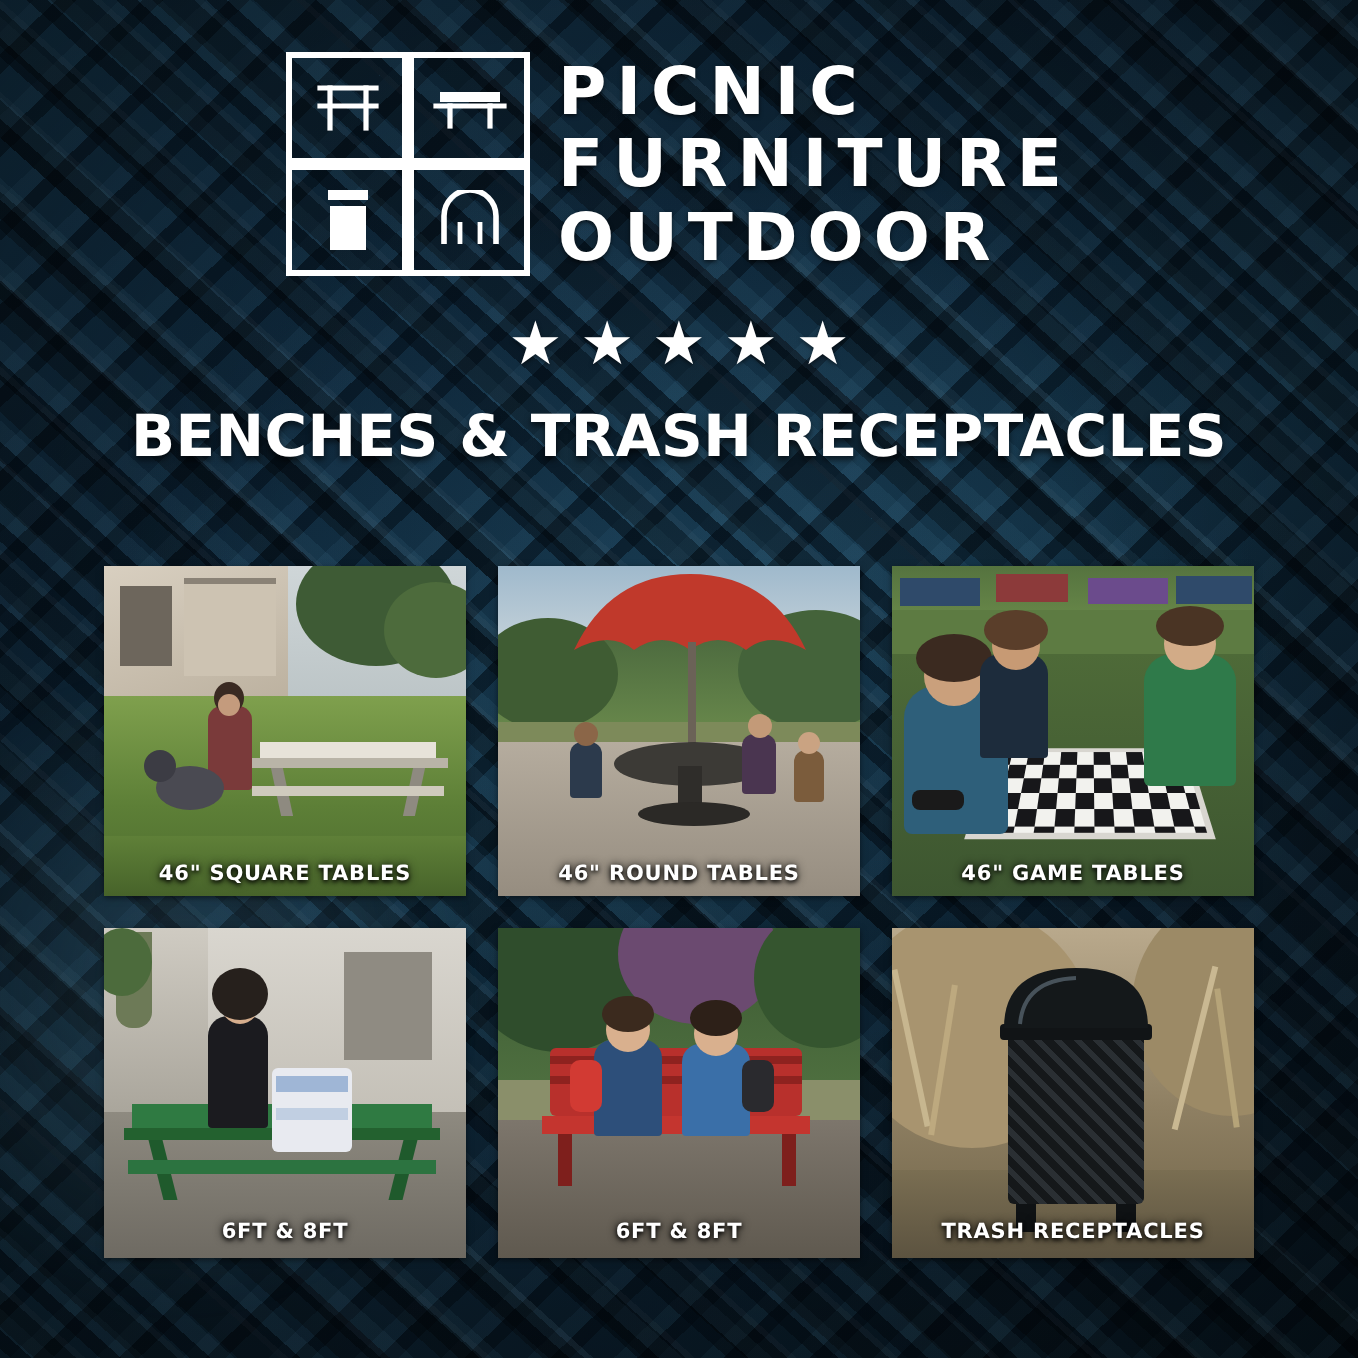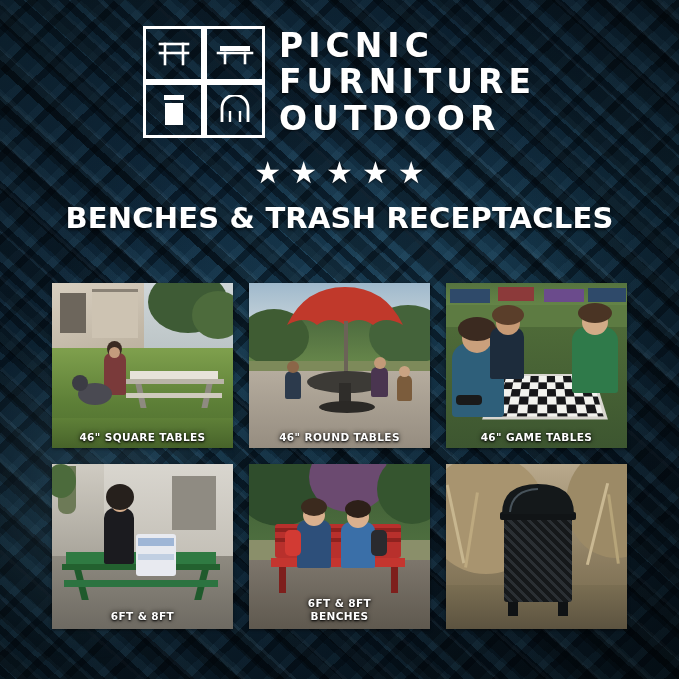--- a/index.html
+++ b/index.html
@@ -363,21 +363,20 @@
           <div class="blob" style="left:54px;top:40px;width:22px;height:22px;background:#d9b08e;"></div>
           <div class="blob" style="left:52px;top:34px;width:26px;height:18px;background:#3b2a1e;"></div>
           <div class="rect" style="left:92px;top:58px;width:34px;height:46px;background:#3a6fa8;border-radius:9px 9px 2px 2px;"></div>
           <div class="blob" style="left:98px;top:42px;width:22px;height:22px;background:#d9b08e;"></div>
           <div class="blob" style="left:96px;top:36px;width:26px;height:18px;background:#2d2018;"></div>
           <div class="rect" style="left:36px;top:66px;width:16px;height:26px;background:#d23a33;border-radius:5px;"></div>
           <div class="rect" style="left:122px;top:66px;width:16px;height:26px;background:#2a2a2e;border-radius:5px;"></div>
         </div>
         <div class="cap two">
           <div>6FT &amp; 8FT</div>
-          <div>BENCHES</div>
         </div>
       </div>
 
       <div class="tile">
         <div class="scene">
           <div class="rect" style="left:0;top:0;right:0;bottom:0;background:linear-gradient(180deg,#b9a98c,#8e7f62 55%,#6f6348);"></div>
           <div class="blob" style="left:-20px;top:-10px;width:120px;height:120px;background:#a8946f;"></div>
           <div class="blob" style="left:120px;top:-16px;width:100px;height:110px;background:#9c8a66;"></div>
           <div class="rect" style="left:0;bottom:0;right:0;height:44px;background:linear-gradient(180deg,#7a6e52,#5c5340);"></div>
 
@@ -389,18 +388,19 @@
           <div class="rect" style="left:58px;top:52px;width:68px;height:86px;background:repeating-linear-gradient(45deg,#15181a 0 4px,#2a2f33 4px 7px),#1a1d20;border-radius:3px;"></div>
           <div class="rect" style="left:54px;top:48px;width:76px;height:8px;background:#111416;border-radius:2px;"></div>
           <svg style="position:absolute;left:54px;top:18px;" width="76" height="34" viewBox="0 0 76 34" aria-hidden="true">
             <path d="M2 32 Q2 2 38 2 Q74 2 74 32 Z" fill="#14181a"></path>
             <path d="M10 30 Q12 8 38 7" stroke="#47525a" stroke-width="2" fill="none"></path>
           </svg>
           <div class="rect" style="left:62px;top:138px;width:10px;height:14px;background:#0f1214;"></div>
           <div class="rect" style="left:112px;top:138px;width:10px;height:14px;background:#0f1214;"></div>
         </div>
         <div class="cap two">
+          <div>TRASH RECEPTACLES</div>
         </div>
       </div>
 
     </div>
   </div>
 </div>
 
 </body></html>

